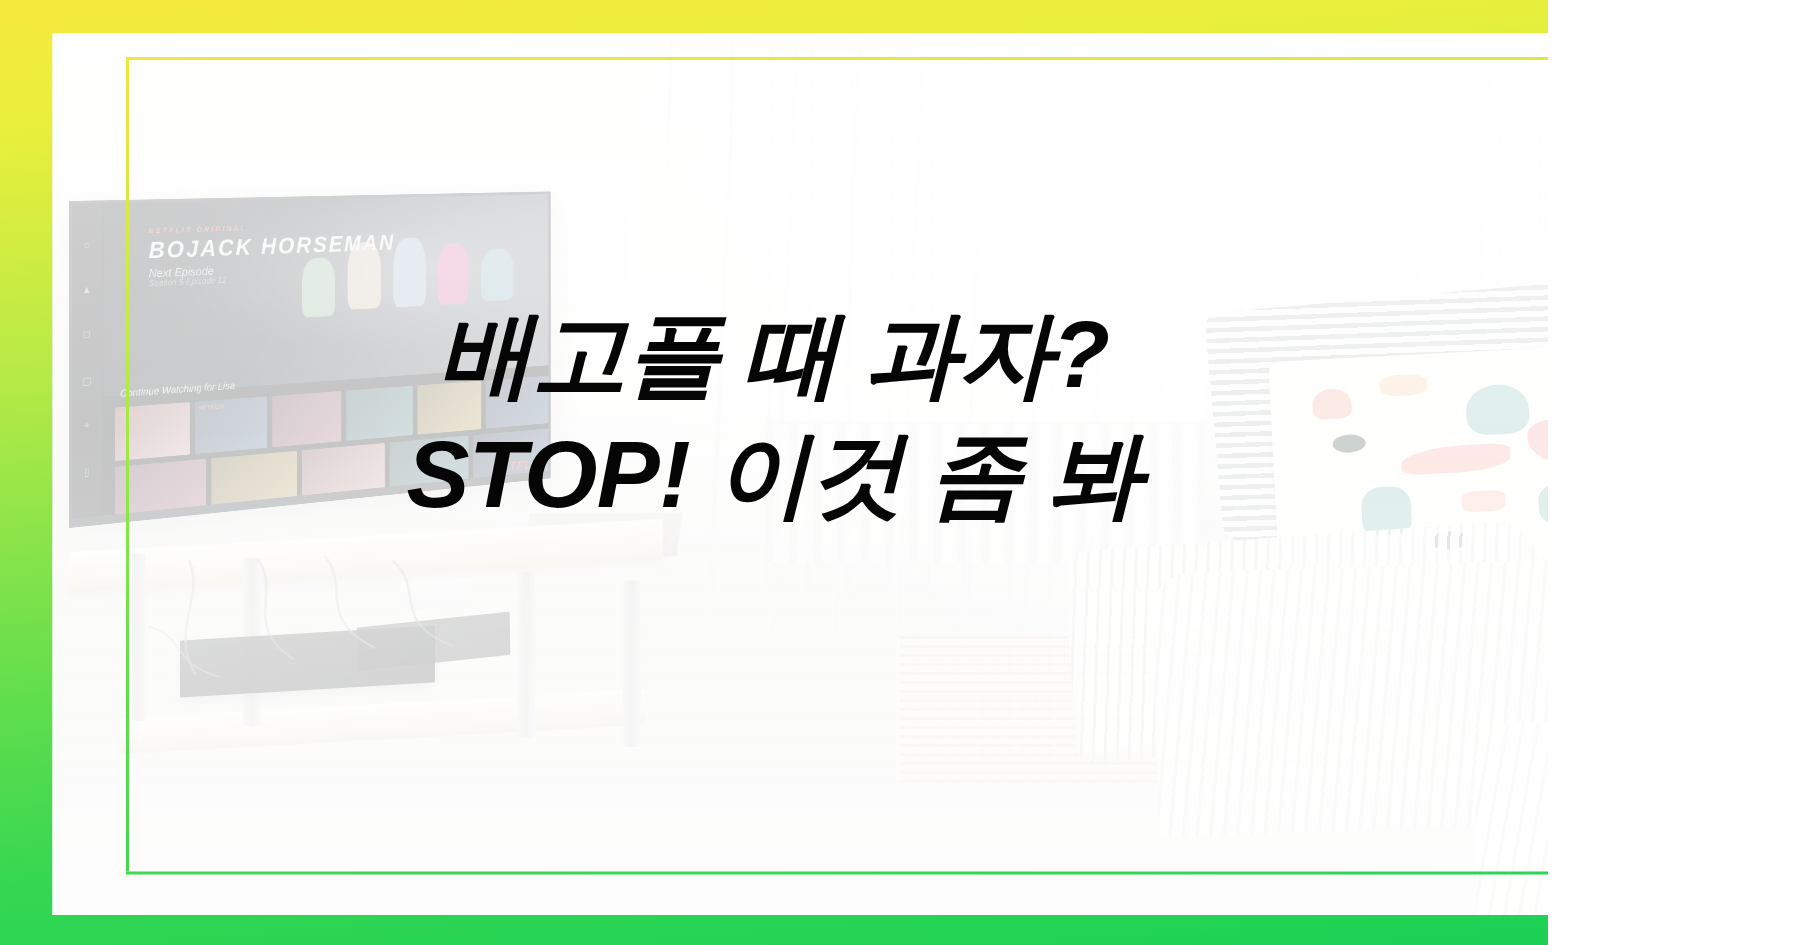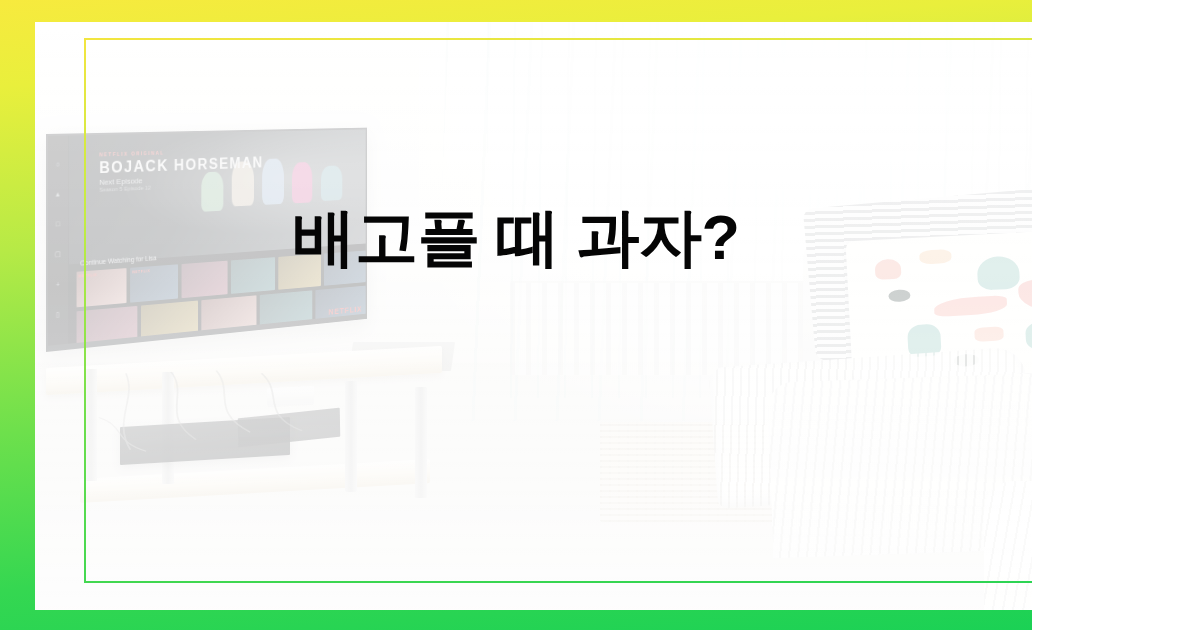--- a/index.html
+++ b/index.html
@@ -8,20 +8,21 @@
     font-family:"Liberation Sans","DejaVu Sans",sans-serif;
     background:#ffffff;
   }
 
   
   #card {
     position:relative;
     width:1032px; height:630px;
     background:linear-gradient(175deg,#f7ea3e 0%, #e9ef3c 12%, #b6ea46 35%, #6ee04c 60%, #35d751 82%, #1bd155 100%);
     overflow:hidden;
+    font-style:italic;
   }
 
   
   #plate {
     position:absolute;
     left:35px; top:22px;
     width:1130px; height:588px;
     overflow:hidden;
     background:#f7f7f6;
   }
@@ -426,15 +427,16 @@
       <div id="wash"></div>
       <div id="wash2"></div>
     </div>
 
   </div>
 
   <div id="keyline"></div>
 
   <div id="headline">
     <span class="hl">배고플 때 과자?</span>
+    <span class="hl">STOP! 이것 좀 봐</span>
   </div>
 
 </div>
 
 </body></html>

